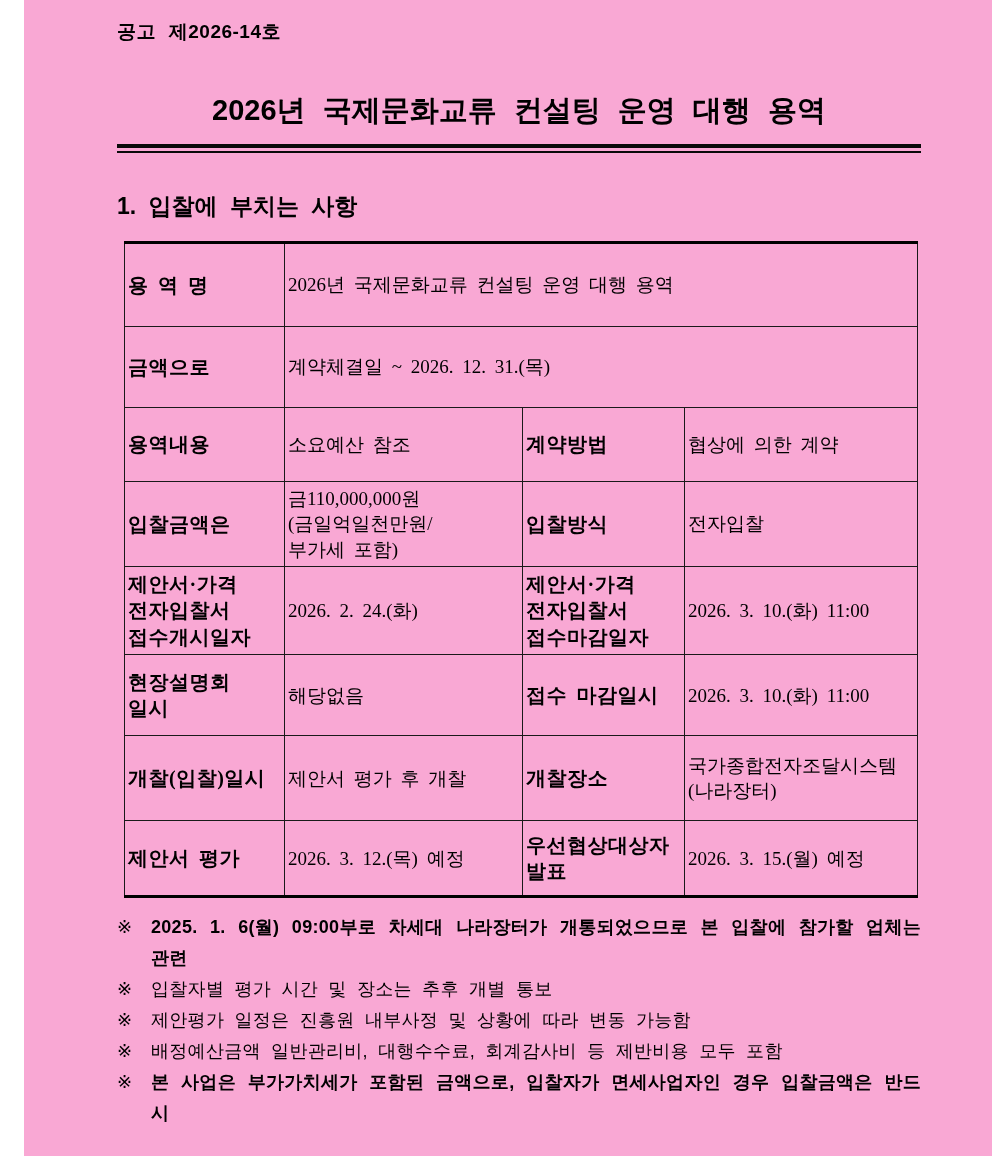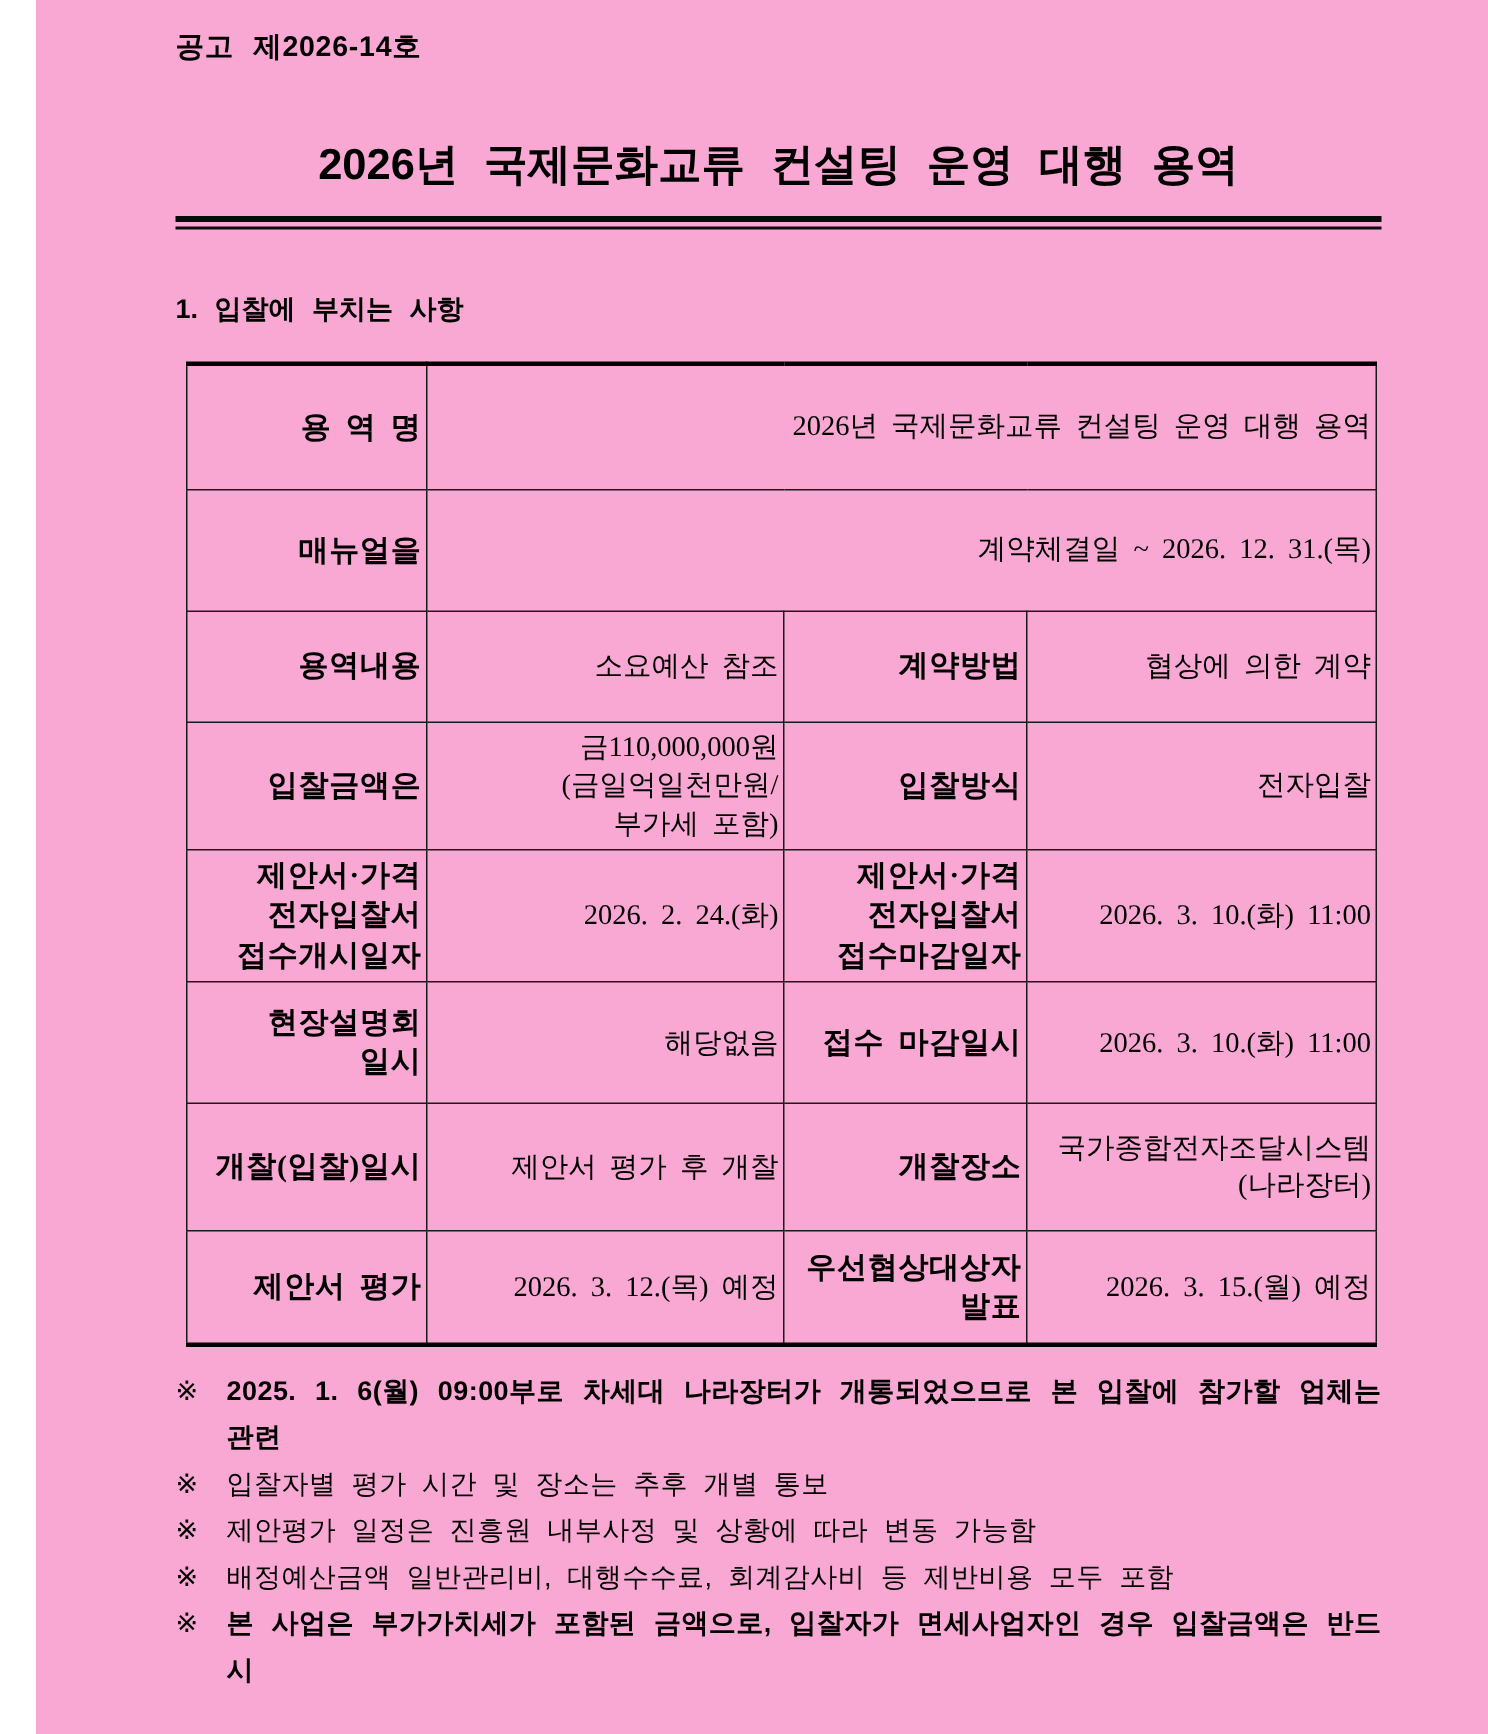--- a/index.html
+++ b/index.html
@@ -35,36 +35,36 @@
   .title-rule {
     margin-top: 16px;
     height: 9px;
     border-top: 4px solid #0a0a0a;
     border-bottom: 2px solid #0a0a0a;
   }
   .section-heading {
     margin: 40px 0 0 0;
     font-family: "Liberation Sans", "DejaVu Sans", sans-serif;
     font-weight: bold;
-    font-size: 18px;
+    font-size: 23px;
     line-height: 26px;
     word-spacing: 6px;
   }
   table.bid-table {
     margin-top: 22px;
     margin-left: 7px;
     width: 793px;
     border-collapse: collapse;
     table-layout: fixed;
     border-top: 3px solid #000;
     border-bottom: 3px solid #000;
   }
   table.bid-table td {
     border: 1px solid #1a1a1a;
-    text-align: right;
+    text-align: left;
     vertical-align: middle;
     padding: 4px 3px;
     font-size: 19px;
     line-height: 1.32;
     word-spacing: 4px;
     overflow: hidden;
   }
   table.bid-table td.label {
     font-weight: bold;
     font-size: 20px;
@@ -128,21 +128,21 @@
         <tr class="r0">
           <td colspan="1" class="label">
             <div>용 역 명</div>
           </td>
           <td colspan="3" class="value">
             <div>2026년 국제문화교류 컨설팅 운영 대행 용역</div>
           </td>
         </tr>
         <tr class="r1">
           <td colspan="1" class="label">
-            <div>매뉴얼을</div>
+            <div>금액으로</div>
           </td>
           <td colspan="3" class="value">
             <div>계약체결일 ~ 2026. 12. 31.(목)</div>
           </td>
         </tr>
         <tr class="r2">
           <td colspan="1" class="label">
             <div>용역내용</div>
           </td>
           <td colspan="1" class="value">

